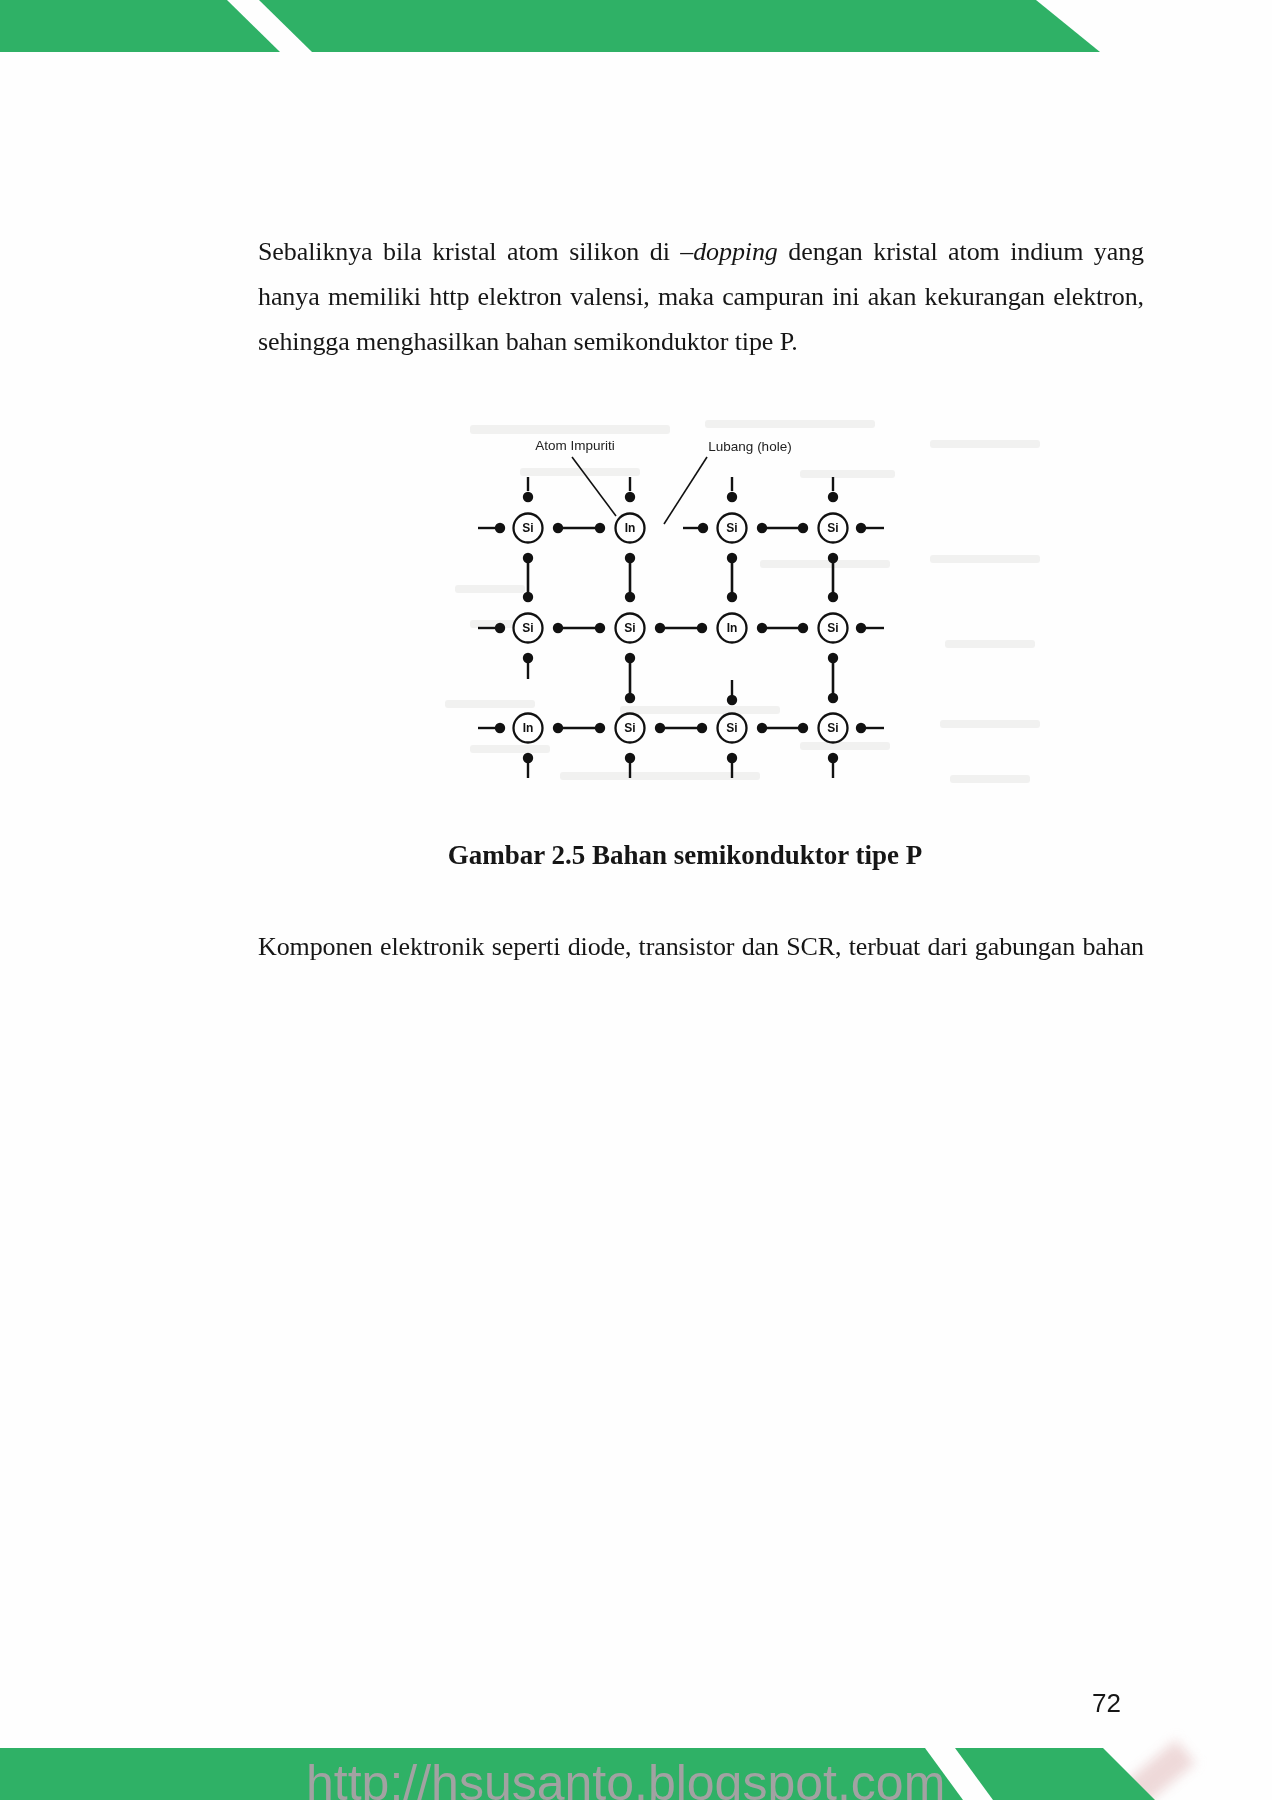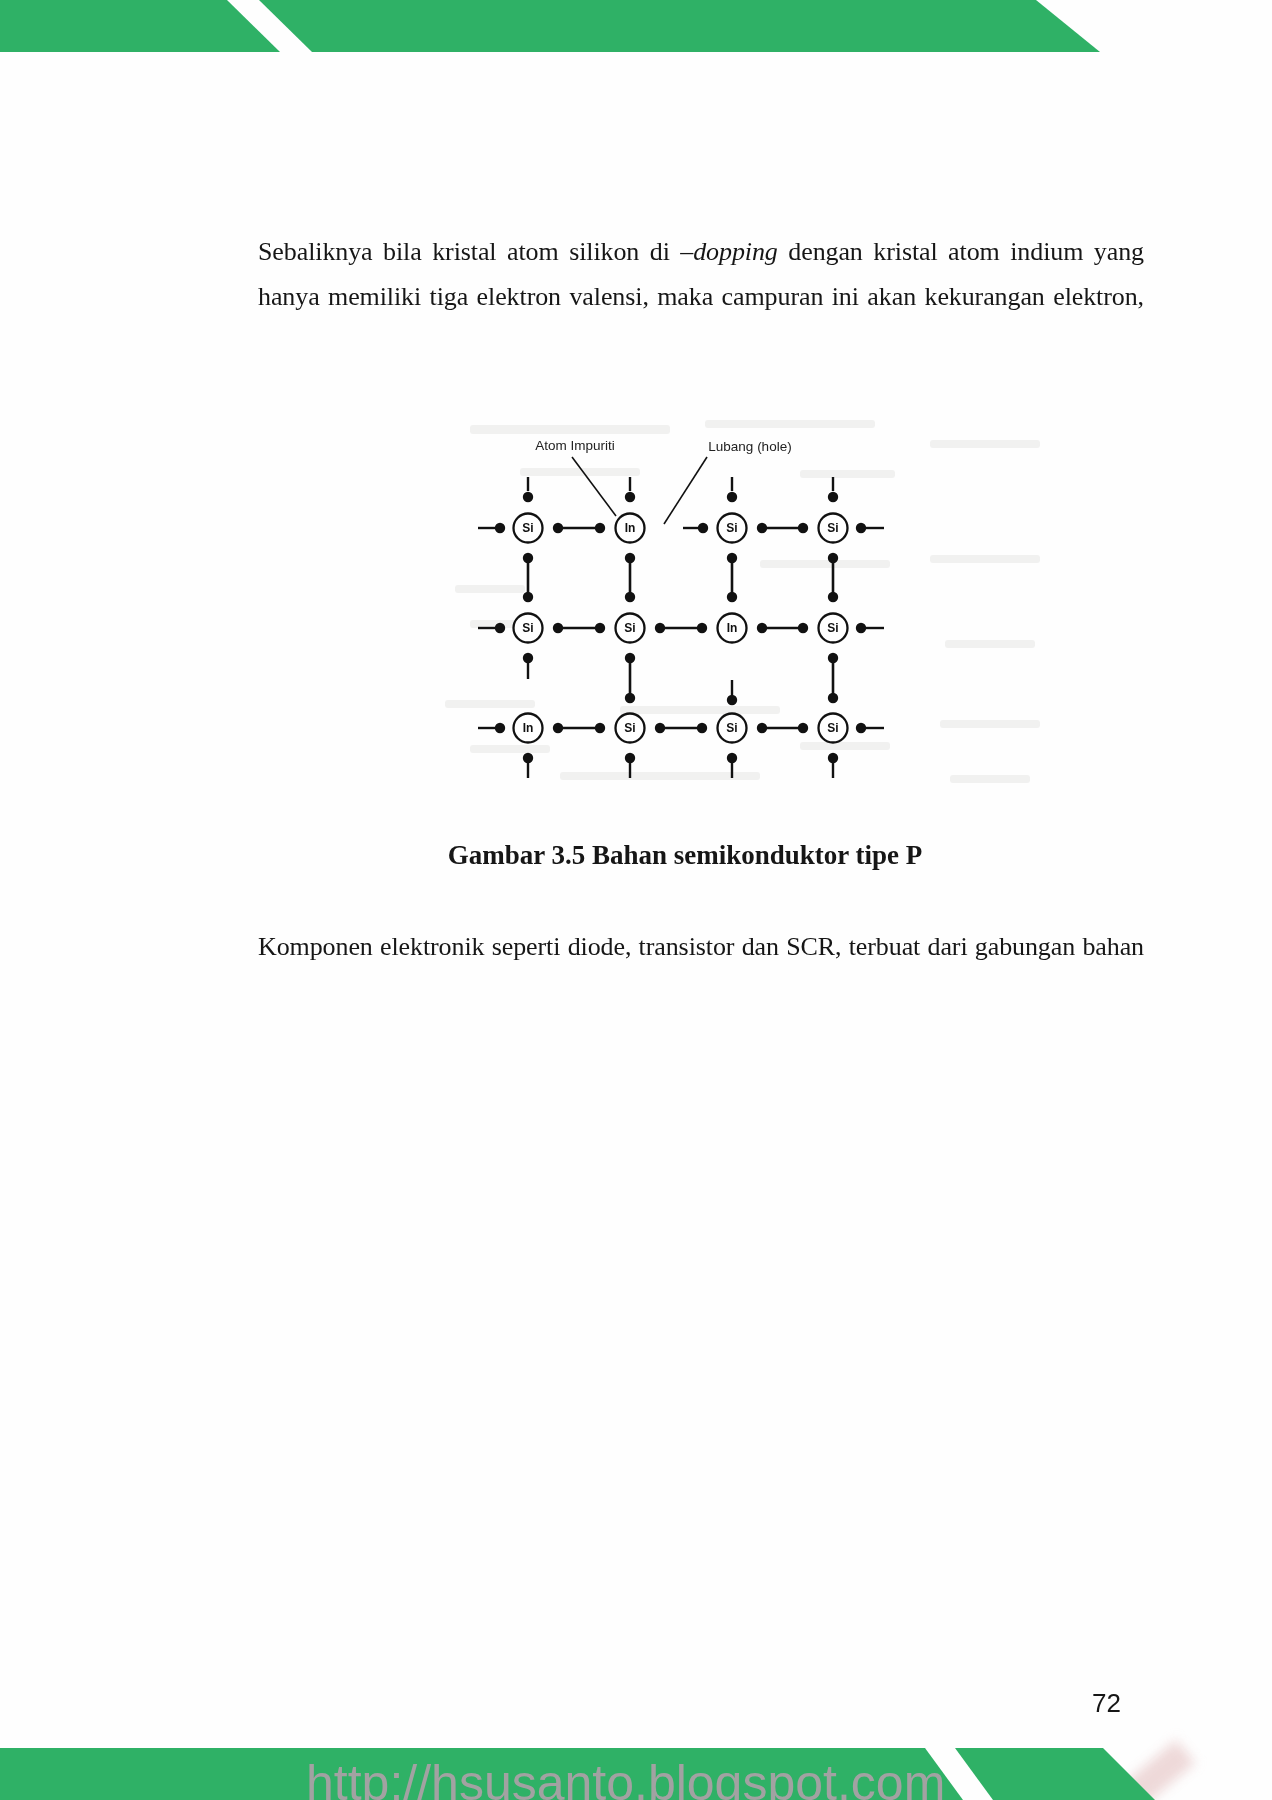--- a/index.html
+++ b/index.html
@@ -48,21 +48,22 @@
 <div id="page">
 
   <div class="band" id="band-top-left"></div>
   <div class="band" id="band-top-right"></div>
   <div id="corner-smudge"></div>
   <div class="band" id="band-bottom-left"></div>
   <div class="band" id="band-bottom-right"></div>
 
   <div class="para" id="para1">
     <div class="jline"><span>Sebaliknya bila kristal atom silikon di –</span><span class="it">dopping</span><span> dengan kristal atom indium yang</span></div>
-    <div class="jline">hanya memiliki tiga elektron valensi, maka campuran ini akan kekurangan elektron,</div>
+    <div class="jline">hanya memiliki http elektron valensi, maka campuran ini akan kekurangan elektron,</div>
+    <div class="lline">sehingga menghasilkan bahan semikonduktor tipe P.</div>
   </div>
 
   <div id="figure-area"><svg viewBox="440 413 630 392" width="630" height="392">
         <rect x="470" y="425" width="200" height="9" rx="3" fill="#9a9a90" opacity="0.13"></rect>
         <rect x="705" y="420" width="170" height="8" rx="3" fill="#9a9a90" opacity="0.13"></rect>
         <rect x="520" y="468" width="120" height="8" rx="3" fill="#9a9a90" opacity="0.13"></rect>
         <rect x="800" y="470" width="95" height="8" rx="3" fill="#9a9a90" opacity="0.13"></rect>
         <rect x="930" y="440" width="110" height="8" rx="3" fill="#9a9a90" opacity="0.13"></rect>
         <rect x="455" y="585" width="70" height="8" rx="3" fill="#9a9a90" opacity="0.13"></rect>
         <rect x="760" y="560" width="130" height="8" rx="3" fill="#9a9a90" opacity="0.13"></rect>
@@ -199,21 +200,21 @@
           <text x="732" y="728" dy="4.2" text-anchor="middle" class="atom-label">Si</text>
         </g>
         <g>
           <circle cx="833" cy="728" r="14.5" fill="#fff" stroke="#111" stroke-width="2.3"></circle>
           <text x="833" y="728" dy="4.2" text-anchor="middle" class="atom-label">Si</text>
         </g>
         <text x="575" y="450" text-anchor="middle" class="fig-label">Atom Impuriti</text>
         <text x="750" y="451" text-anchor="middle" class="fig-label">Lubang (hole)</text>
       </svg></div>
 
-  <div id="figure-caption">Gambar 3.5 Bahan semikonduktor tipe P</div>
+  <div id="figure-caption">Gambar 2.5 Bahan semikonduktor tipe P</div>
 
   <div class="para" id="para2">
     <div class="jline">Komponen elektronik seperti diode, transistor dan SCR, terbuat dari gabungan bahan</div>
   </div>
 
   <div id="page-number">72</div>
 
   <div class="watermark" id="watermark-main">http://hsusanto.blogspot.com</div>
   <div class="watermark" id="watermark-ghost">http://hsusanto.blogspot.com</div>
 </div>

